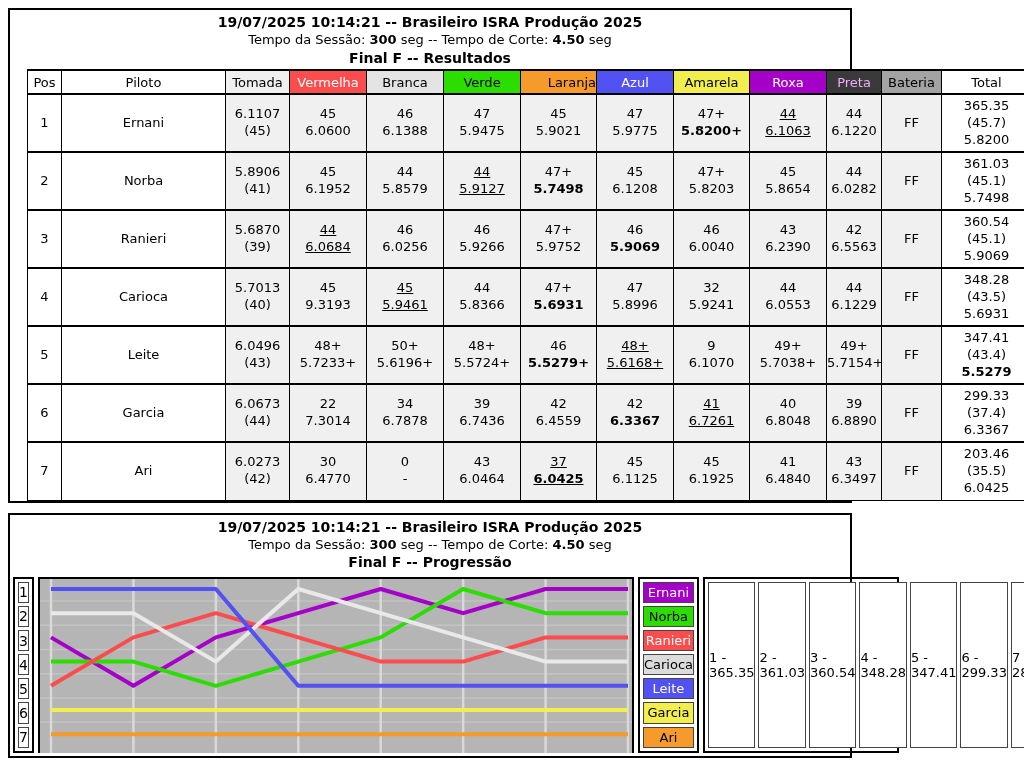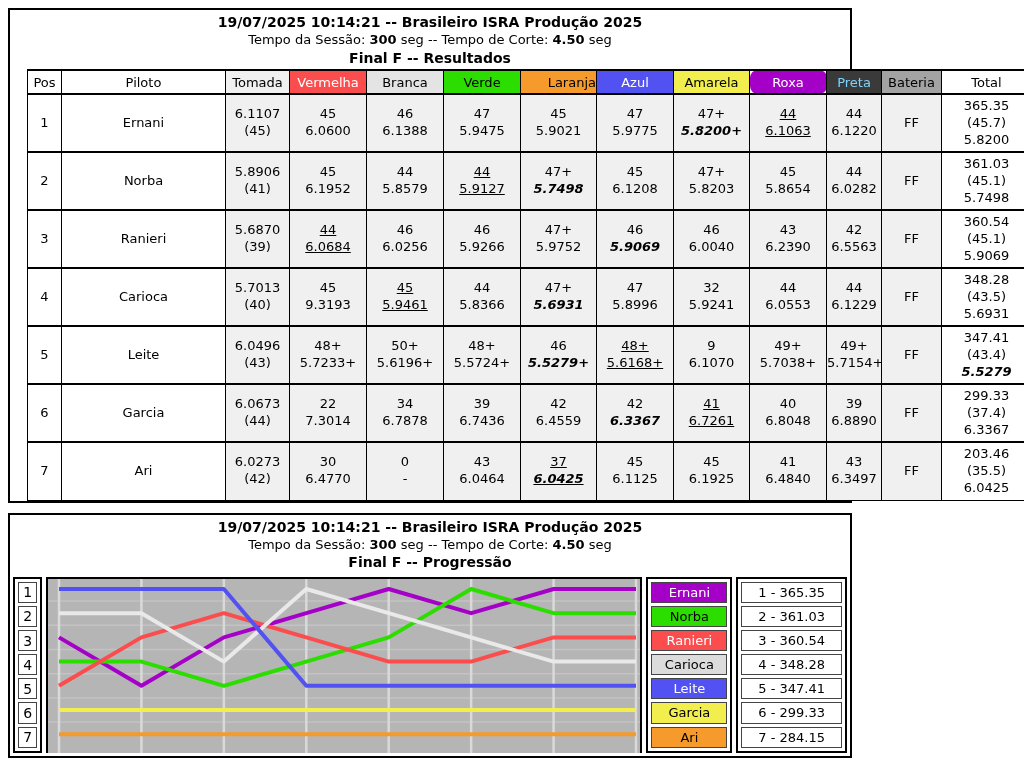--- a/index.html
+++ b/index.html
@@ -41,21 +41,21 @@
     border-bottom:2px solid #000;
     font-weight:normal;
     font-size:13px;
     height:24px;
   }
   table.results tbody td { height:58px; }
   table.results tbody tr td { border-top:2px solid #000; }
   td.shade { background:#f0f0f0; }
   .cell-line { line-height:1.3; }
   .u { text-decoration:underline; }
-  .b { font-weight:bold;font-style:italic; }
+  .b { font-weight:bold; }
 
   
   .prog-row {
     display:flex;
     gap:4px;
     padding:3px;
     height:182px;
     align-items:stretch;
   }
   .pos-col {
@@ -86,21 +86,21 @@
   .legend-item {
     flex:1;
     border:1px solid #444;
     display:flex; align-items:center; justify-content:center;
     font-size:13px;
   }
   .totals-box {
     width:196px;
     border:2px solid #000;
     padding:3px;
-    display:flex; flex-direction:column; gap:3px;
+    display:flex; flex-direction:row; gap:3px;
   }
   .total-box {
     flex:1;
     border:1px solid #444;
     background:#fff;
     display:flex; align-items:center; justify-content:center;
     font-size:13px;
   }
 </style>
 </head>
@@ -132,22 +132,22 @@
       <tr>
           <th style="background: rgb(255, 255, 255); color: rgb(0, 0, 0);">Pos</th>
           <th style="background: rgb(255, 255, 255); color: rgb(0, 0, 0);">Piloto</th>
           <th style="background: rgb(240, 240, 240); color: rgb(0, 0, 0);">Tomada</th>
           <th style="background: rgb(251, 77, 77); color: rgb(255, 255, 255);">Vermelha</th>
           <th style="background: rgb(228, 228, 228); color: rgb(0, 0, 0);">Branca</th>
           <th style="background: rgb(44, 221, 0); color: rgb(0, 0, 0);">Verde</th>
           <th style="background: rgb(246, 154, 44); color: rgb(0, 0, 0); text-align: right;">Laranja</th>
           <th style="background: rgb(82, 81, 242); color: rgb(255, 255, 255);">Azul</th>
           <th style="background: rgb(241, 238, 77); color: rgb(0, 0, 0);">Amarela</th>
-          <th style="background: rgb(165, 0, 199); color: rgb(255, 255, 255); border-radius: 8px;">Roxa</th>
-          <th style="background: rgb(58, 58, 58); color: #7dd3fc;">Preta</th>
+          <th style="background: rgb(165, 0, 199); color: rgb(255, 255, 255);">Roxa</th>
+          <th style="background: rgb(58, 58, 58); color: #f0abfc;">Preta</th>
           <th style="background: #a3a3a3; color: rgb(0, 0, 0);">Bateria</th>
           <th style="background: rgb(255, 255, 255); color: rgb(0, 0, 0);">Total</th>
         </tr>
     </thead>
     <tbody>
         <tr>
           <td>
             <div class="cell-line">1</div>
           </td>
           <td>

